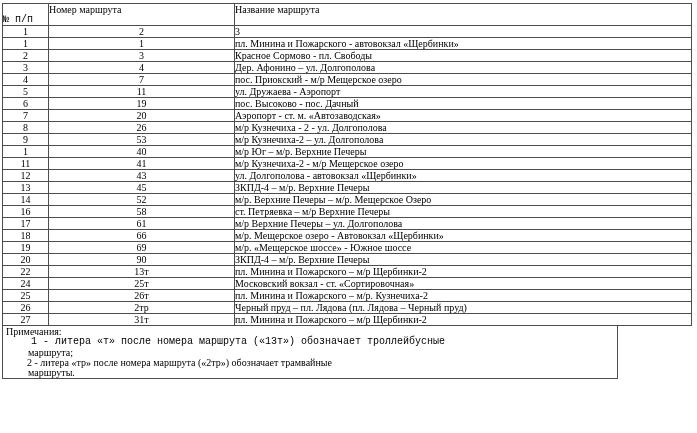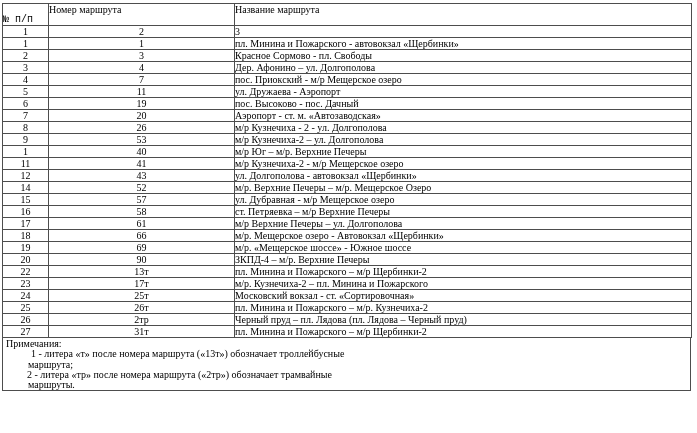--- a/index.html
+++ b/index.html
@@ -54,31 +54,31 @@
   td.hdr-3 {
     vertical-align: top;
     padding-top: 3px;
   }
   td.c1 { text-align: center; }
   td.c2 { text-align: center; }
   td.c3 { text-align: left; padding-left: 3px; }
 
   .notes-box {
     box-sizing: border-box;
-    width: 689px;
+    width: 616px;
     height: 53px;
     border: 1px solid #4d4d4d;
     border-top: none;
     font-size: 10px;
     line-height: 10.3px;
     padding-top: 1px;
     overflow: hidden;
   }
   .notes-title { padding-left: 3px; }
-  .note-indent-a { padding-left: 28px; }
+  .note-indent-a { padding-left: 28px; font-family: Liberation Mono, monospace; }
   .note-indent-b { padding-left: 25px; }
   .note-indent-c { padding-left: 24px; }
 </style>
 </head>
 <body>
 
 <div class="sheet">
 
   <table class="routes">
     <colgroup>
@@ -153,30 +153,30 @@
           <td class="c1">11</td>
           <td class="c2">41</td>
           <td class="c3">м/р Кузнечиха-2 - м/р Мещерское озеро</td>
         </tr>
         <tr>
           <td class="c1">12</td>
           <td class="c2">43</td>
           <td class="c3">ул. Долгополова - автовокзал «Щербинки»</td>
         </tr>
         <tr>
+          <td class="c1">13</td>
+          <td class="c2">45</td>
+          <td class="c3">ЗКПД-4 – м/р. Верхние Печеры</td>
+        </tr>
+        <tr>
           <td class="c1">14</td>
           <td class="c2">52</td>
           <td class="c3">м/р. Верхние Печеры – м/р. Мещерское Озеро</td>
         </tr>
         <tr>
-          <td class="c1">15</td>
-          <td class="c2">57</td>
-          <td class="c3">ул. Дубравная - м/р Мещерское озеро</td>
-        </tr>
-        <tr>
           <td class="c1">16</td>
           <td class="c2">58</td>
           <td class="c3">ст. Петряевка – м/р Верхние Печеры</td>
         </tr>
         <tr>
           <td class="c1">17</td>
           <td class="c2">61</td>
           <td class="c3">м/р Верхние Печеры – ул. Долгополова</td>
         </tr>
         <tr>
@@ -191,25 +191,20 @@
         </tr>
         <tr>
           <td class="c1">20</td>
           <td class="c2">90</td>
           <td class="c3">ЗКПД-4 – м/р. Верхние Печеры</td>
         </tr>
         <tr>
           <td class="c1">22</td>
           <td class="c2">13т</td>
           <td class="c3">пл. Минина и Пожарского – м/р Щербинки-2</td>
-        </tr>
-        <tr>
-          <td class="c1">23</td>
-          <td class="c2">17т</td>
-          <td class="c3">м/р. Кузнечиха-2 – пл. Минина и Пожарского</td>
         </tr>
         <tr>
           <td class="c1">24</td>
           <td class="c2">25т</td>
           <td class="c3">Московский вокзал - ст. «Сортировочная»</td>
         </tr>
         <tr>
           <td class="c1">25</td>
           <td class="c2">26т</td>
           <td class="c3">пл. Минина и Пожарского – м/р. Кузнечиха-2</td>

